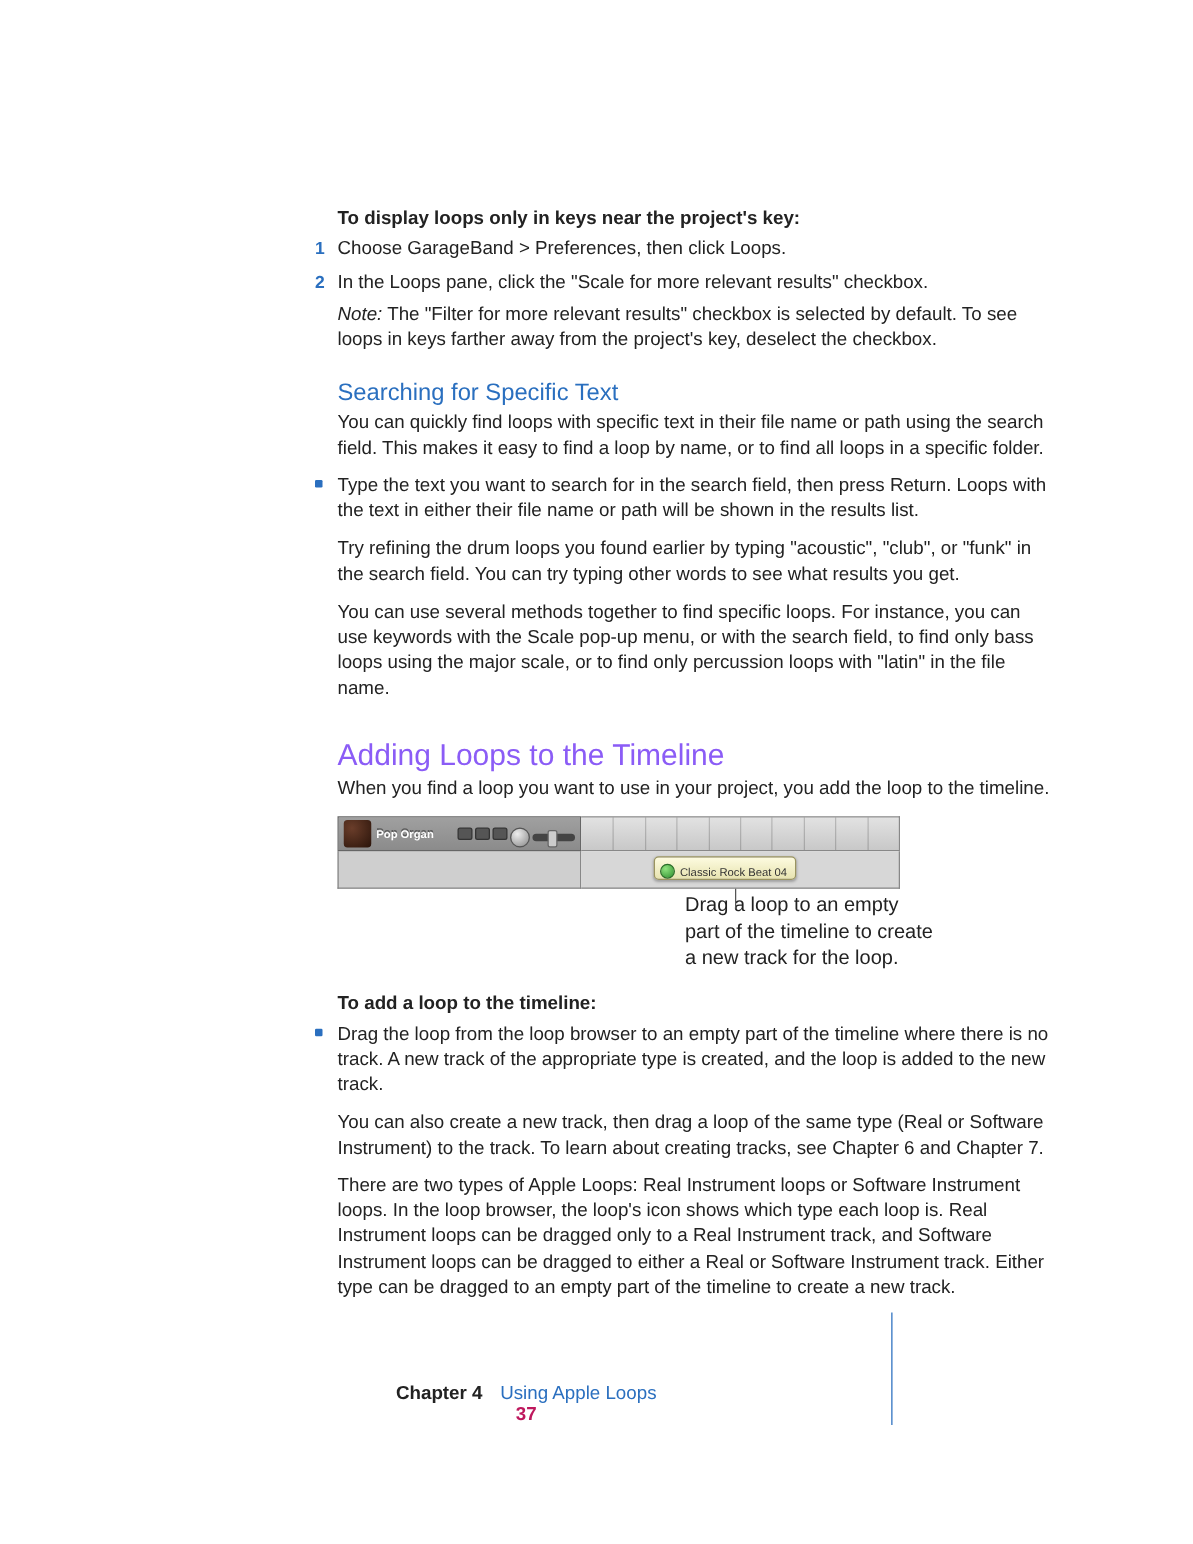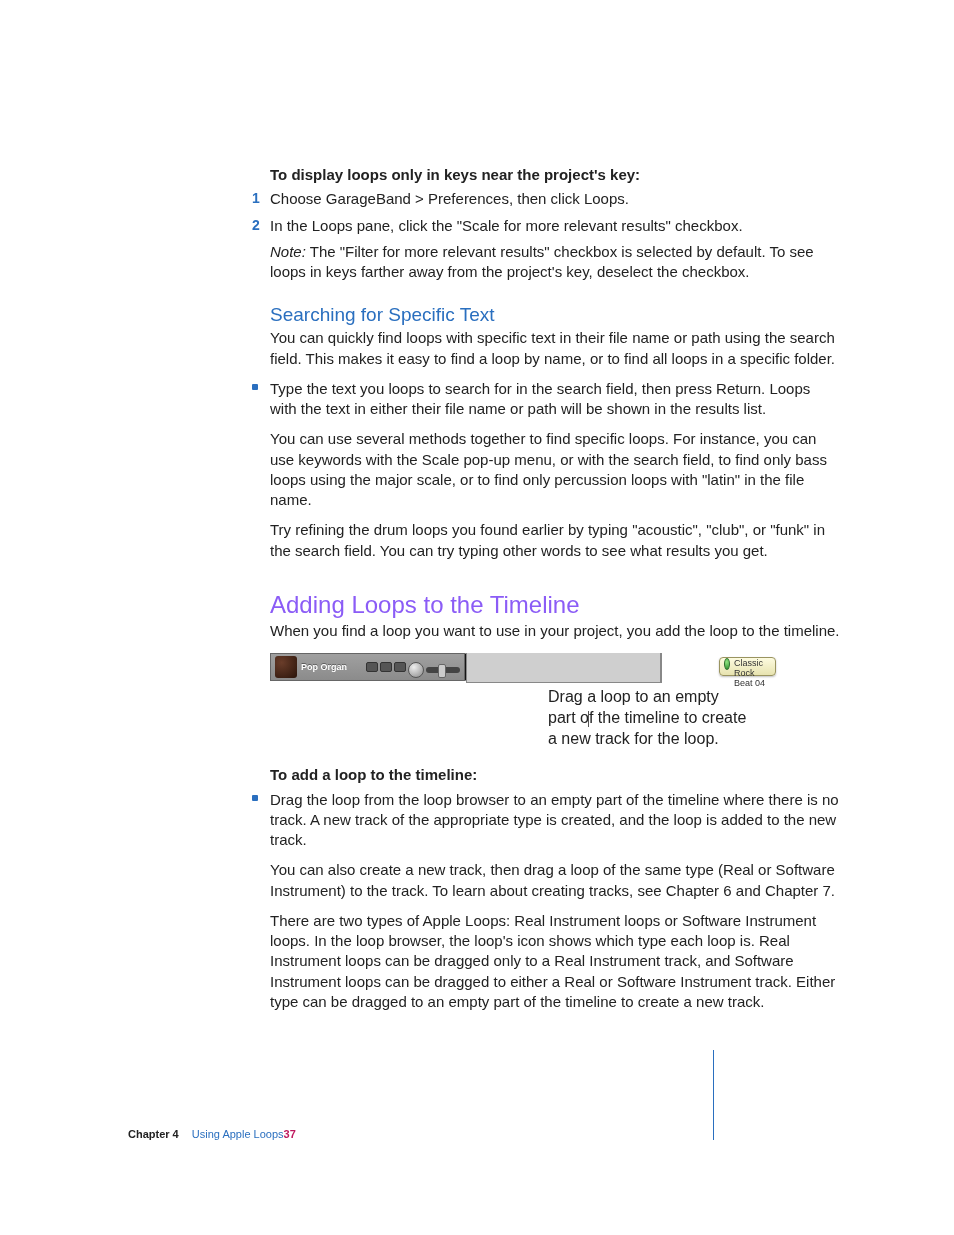--- a/index.html
+++ b/index.html
@@ -77,20 +77,21 @@
     font-weight: 400;
     font-size: 24px;
     margin: 30px 0 2px 0;
   }
   
   .figure {
     margin: 12px 0 4px 0;
     position: relative;
     width: 450px;
     display: flex;
+    flex-direction: column;
   }
   .fig-row {
     display: flex;
     height: 28px;
   }
   .track-header {
     width: 195px;
     background: linear-gradient(#a0a0a0, #8b8b8b);
     border: 1px solid #666;
     display: flex;
@@ -179,21 +180,21 @@
   .loop-chip {
     position: absolute;
     left: 58px;
     top: 4px;
     height: 17px;
     padding: 0 6px 0 4px;
     background: linear-gradient(#fdfbe0, #e7e3b0);
     border: 1px solid #9a9460;
     border-radius: 4px;
     display: flex;
-    align-items: flex-start;
+    align-items: flex-end;
     font-size: 9px;
     color: #333;
     gap: 4px;
     box-shadow: 0 1px 2px rgba(0,0,0,.25);
   }
   .loop-chip .gdot{
     width:10px;height:10px;border-radius:50%;
     background: radial-gradient(circle at 35% 30%, #8fe37f, #2f8f2f);
     border:1px solid #2a6d2a;
   }
@@ -211,23 +212,24 @@
     line-height: 1.3;
     color: #222;
   }
   
   .footer {
     position: absolute;
     left: 128px;
     right: 118px;
     bottom: 95px;
     display: flex;
-    justify-content: flex-start;
+    justify-content: flex-end;
     align-items: center;
-    font-size: 11px;
+    font-size: 15px;
+    flex-direction: column;
   }
   .footer .chapnum { font-weight: 700; }
   .footer .chapname { color: #2a6fbf; margin-left: 10px; }
   .footer .pagenum { color: #be185d; font-weight: 600; }
   .side-rule {
     position: absolute;
     right: 118px;
     bottom: 95px;
     width: 1px;
     height: 90px;
@@ -253,24 +255,24 @@
 
     <p class="para">
       <span class="note-label">Note:</span><span>  The "Filter for more relevant results" checkbox is selected by default. To see loops in keys farther away from the project's key, deselect the checkbox.</span>
     </p>
 
     <h3 class="subhead">Searching for Specific Text</h3>
     <p class="para" style="margin-top:2px">You can quickly find loops with specific text in their file name or path using the search field. This makes it easy to find a loop by name, or to find all loops in a specific folder.</p>
 
     <div class="bullet-item">
       <span class="bullet-dot"></span>
-      <span>Type the text you loops to search for in the search field, then press Return. Loops with the text in either their file name or path will be shown in the results list.</span>
-    </div>
+      <span>Type the text you want to search for in the search field, then press Return. Loops with the text in either their file name or path will be shown in the results list.</span>
+    </div>
+    <p class="para">Try refining the drum loops you found earlier by typing "acoustic", "club", or "funk" in the search field. You can try typing other words to see what results you get.</p>
     <p class="para">You can use several methods together to find specific loops. For instance, you can use keywords with the Scale pop-up menu, or with the search field, to find only bass loops using the major scale, or to find only percussion loops with "latin" in the file name.</p>
-    <p class="para">Try refining the drum loops you found earlier by typing "acoustic", "club", or "funk" in the search field. You can try typing other words to see what results you get.</p>
 
     <h2 class="sectionhead">Adding Loops to the Timeline</h2>
     <p class="para" style="margin-top:2px">When you find a loop you want to use in your project, you add the loop to the timeline.</p>
 
     <div class="figure">
       <div class="fig-row">
         <div class="track-header">
           <div class="track-icon"></div>
           <span class="track-name">Pop Organ</span>
           <div class="track-controls">

